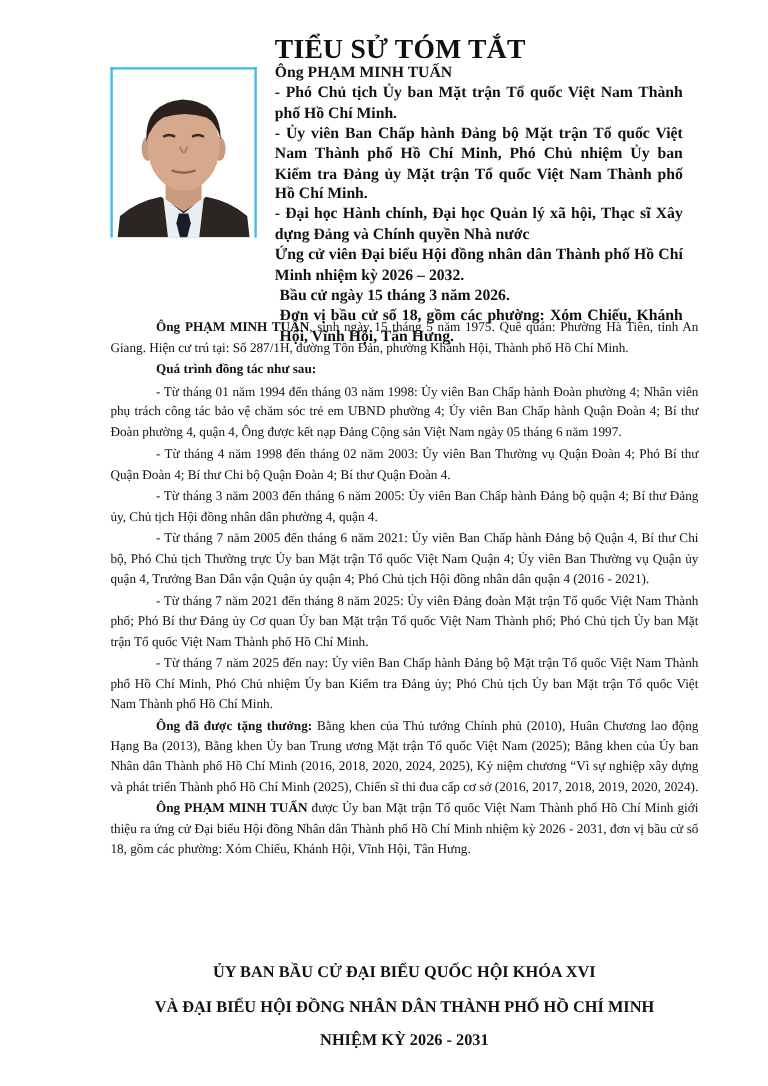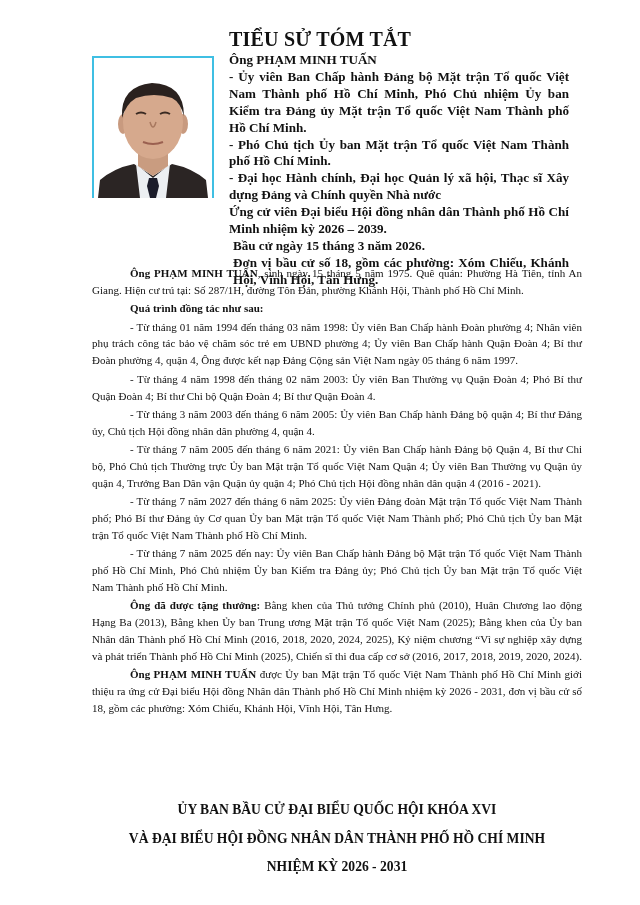--- a/index.html
+++ b/index.html
@@ -1,18 +1,18 @@
 <!DOCTYPE html>
 <html><head>
 <meta charset="utf-8">
 <style>
   html, body { margin:0; padding:0; background:#ffffff; }
   body { width:640px; height:905px; position:relative; overflow:hidden;
          font-family:"Liberation Serif","DejaVu Serif",serif; color:#111; }
-  .title { position:absolute; left:229px; top:28px; font-size:20px; font-weight:bold; letter-spacing:0.2px; }
+  .title { position:absolute; left:229px; top:28px; font-size:23px; font-weight:bold; letter-spacing:0.2px; }
   .photo { position:absolute; left:92px; top:56px; width:118px; height:140px;
            border:2px solid #3fbfe3; border-bottom:none; background:#fff; overflow:hidden; }
   .header-block { position:absolute; left:229px; top:52px; width:340px;
                   font-size:13.1px; font-weight:bold; line-height:16.9px; text-align:justify; }
   .header-block p { margin:0; }
   .header-block .ind { padding-left:4px; }
   .body { position:absolute; left:92px; top:265px; width:490px;
           font-size:11px; line-height:16.9px; text-align:justify;font-family:Liberation Serif, serif; }
   .body p { margin:0 0 1.4px 0; text-indent:38px; }
   .footer { position:absolute; left:92px; top:790px; width:490px; text-align:center;
@@ -46,36 +46,36 @@
     <path d="M42 56 Q47 53 52 56" stroke="#3a2a22" stroke-width="2" fill="none"></path>
     <path d="M66 56 Q71 53 76 56" stroke="#3a2a22" stroke-width="2" fill="none"></path>
 
     <path d="M56 64 Q59 74 62 64" stroke="#a8785f" stroke-width="1.5" fill="none"></path>
     <path d="M49 84 Q59 88 69 84" stroke="#9a6050" stroke-width="2" fill="none"></path>
   </svg>
 </div>
 
 <div class="header-block">
   <p>Ông PHẠM MINH TUẤN</p>
+  <p>- Phó Chủ tịch Ủy ban Mặt trận Tổ quốc Việt Nam Thành phố Hồ Chí Minh.</p>
   <p>- Ủy viên Ban Chấp hành Đảng bộ Mặt trận Tổ quốc Việt Nam Thành phố Hồ Chí Minh, Phó Chủ nhiệm Ủy ban Kiểm tra Đảng ủy Mặt trận Tổ quốc Việt Nam Thành phố Hồ Chí Minh.</p>
-  <p>- Phó Chủ tịch Ủy ban Mặt trận Tổ quốc Việt Nam Thành phố Hồ Chí Minh.</p>
   <p>- Đại học Hành chính, Đại học Quản lý xã hội, Thạc sĩ Xây dựng Đảng và Chính quyền Nhà nước</p>
-  <p>Ứng cử viên Đại biểu Hội đồng nhân dân Thành phố Hồ Chí Minh nhiệm kỳ 2026 – 2039.</p>
+  <p>Ứng cử viên Đại biểu Hội đồng nhân dân Thành phố Hồ Chí Minh nhiệm kỳ 2026 – 2032.</p>
   <p class="ind">Bầu cử ngày 15 tháng 3 năm 2026.</p>
   <p class="ind">Đơn vị bầu cử số 18, gồm các phường: Xóm Chiếu, Khánh Hội, Vĩnh Hội, Tân Hưng.</p>
 </div>
 
 <div class="body">
   <p><b>Ông PHẠM MINH TUẤN</b><span>, sinh ngày 15 tháng 5 năm 1975. Quê quán: Phường Hà Tiên, tỉnh An Giang. Hiện cư trú tại: Số 287/1H, đường Tôn Đản, phường Khánh Hội, Thành phố Hồ Chí Minh.</span></p>
   <p><b>Quá trình đồng tác như sau:</b></p>
   <p>- Từ tháng 01 năm 1994 đến tháng 03 năm 1998: Ủy viên Ban Chấp hành Đoàn phường 4; Nhân viên phụ trách công tác bảo vệ chăm sóc trẻ em UBND phường 4; Ủy viên Ban Chấp hành Quận Đoàn 4; Bí thư Đoàn phường 4, quận 4, Ông được kết nạp Đảng Cộng sản Việt Nam ngày 05 tháng 6  năm 1997.</p>
   <p>- Từ tháng 4 năm 1998 đến tháng 02 năm 2003: Ủy viên Ban Thường vụ Quận Đoàn 4; Phó Bí thư Quận Đoàn 4; Bí thư Chi bộ Quận Đoàn 4; Bí thư Quận Đoàn 4.</p>
   <p>- Từ tháng 3 năm 2003 đến tháng 6 năm 2005: Ủy viên Ban Chấp hành Đảng bộ quận 4; Bí thư Đảng ủy, Chủ tịch Hội đồng nhân dân phường 4, quận 4.</p>
   <p>- Từ tháng 7 năm 2005 đến tháng 6 năm 2021: Ủy viên Ban Chấp hành Đảng bộ Quận 4, Bí thư Chi bộ, Phó Chủ tịch Thường trực Ủy ban Mặt trận Tổ quốc Việt Nam Quận 4; Ủy viên Ban Thường vụ Quận ủy quận 4, Trưởng Ban Dân vận Quận ủy quận 4; Phó Chủ tịch Hội đồng nhân dân quận 4 (2016 - 2021).</p>
-  <p>- Từ tháng 7 năm 2027 đến tháng 6 năm 2025: Ủy viên Đảng đoàn Mặt trận Tổ quốc Việt Nam Thành phố; Phó Bí thư Đảng ủy Cơ quan Ủy ban Mặt trận Tổ quốc Việt Nam Thành phố; Phó Chủ tịch Ủy ban Mặt trận Tổ quốc Việt Nam Thành phố Hồ Chí Minh.</p>
+  <p>- Từ tháng 7 năm 2021 đến tháng 8 năm 2025: Ủy viên Đảng đoàn Mặt trận Tổ quốc Việt Nam Thành phố; Phó Bí thư Đảng ủy Cơ quan Ủy ban Mặt trận Tổ quốc Việt Nam Thành phố; Phó Chủ tịch Ủy ban Mặt trận Tổ quốc Việt Nam Thành phố Hồ Chí Minh.</p>
   <p>- Từ tháng 7 năm 2025 đến nay: Ủy viên Ban Chấp hành Đảng bộ Mặt trận Tổ quốc Việt Nam Thành phố Hồ Chí Minh, Phó Chủ nhiệm Ủy ban Kiểm tra Đảng ủy; Phó Chủ tịch Ủy ban Mặt trận Tổ quốc Việt Nam Thành phố Hồ Chí Minh.</p>
   <p><b>Ông đã được tặng thưởng:</b><span> Bằng khen của Thủ tướng Chính phủ (2010), Huân Chương lao động Hạng Ba (2013), Bằng khen Ủy ban Trung ương Mặt trận Tổ quốc Việt Nam (2025); Bằng khen của Ủy ban Nhân dân Thành phố Hồ Chí Minh (2016, 2018, 2020, 2024, 2025), Kỷ niệm chương “Vì sự nghiệp xây dựng và phát triển Thành phố Hồ Chí Minh (2025), Chiến sĩ thi đua cấp cơ sở (2016, 2017, 2018, 2019, 2020, 2024).</span></p>
   <p><b>Ông PHẠM MINH TUẤN</b><span> được Ủy ban Mặt trận Tổ quốc Việt Nam Thành phố Hồ Chí Minh giới thiệu ra ứng cử Đại biểu Hội đồng Nhân dân Thành phố Hồ Chí Minh nhiệm kỳ 2026 - 2031, đơn vị bầu cử số 18, gồm các phường: Xóm Chiếu, Khánh Hội, Vĩnh Hội, Tân Hưng.</span></p>
 </div>
 
 <div class="footer">
   <div>ỦY BAN BẦU CỬ ĐẠI BIỂU QUỐC HỘI KHÓA XVI</div>
   <div>VÀ ĐẠI BIỂU HỘI ĐỒNG NHÂN DÂN THÀNH PHỐ HỒ CHÍ MINH</div>
   <div>NHIỆM KỲ 2026 - 2031</div>
 </div>

